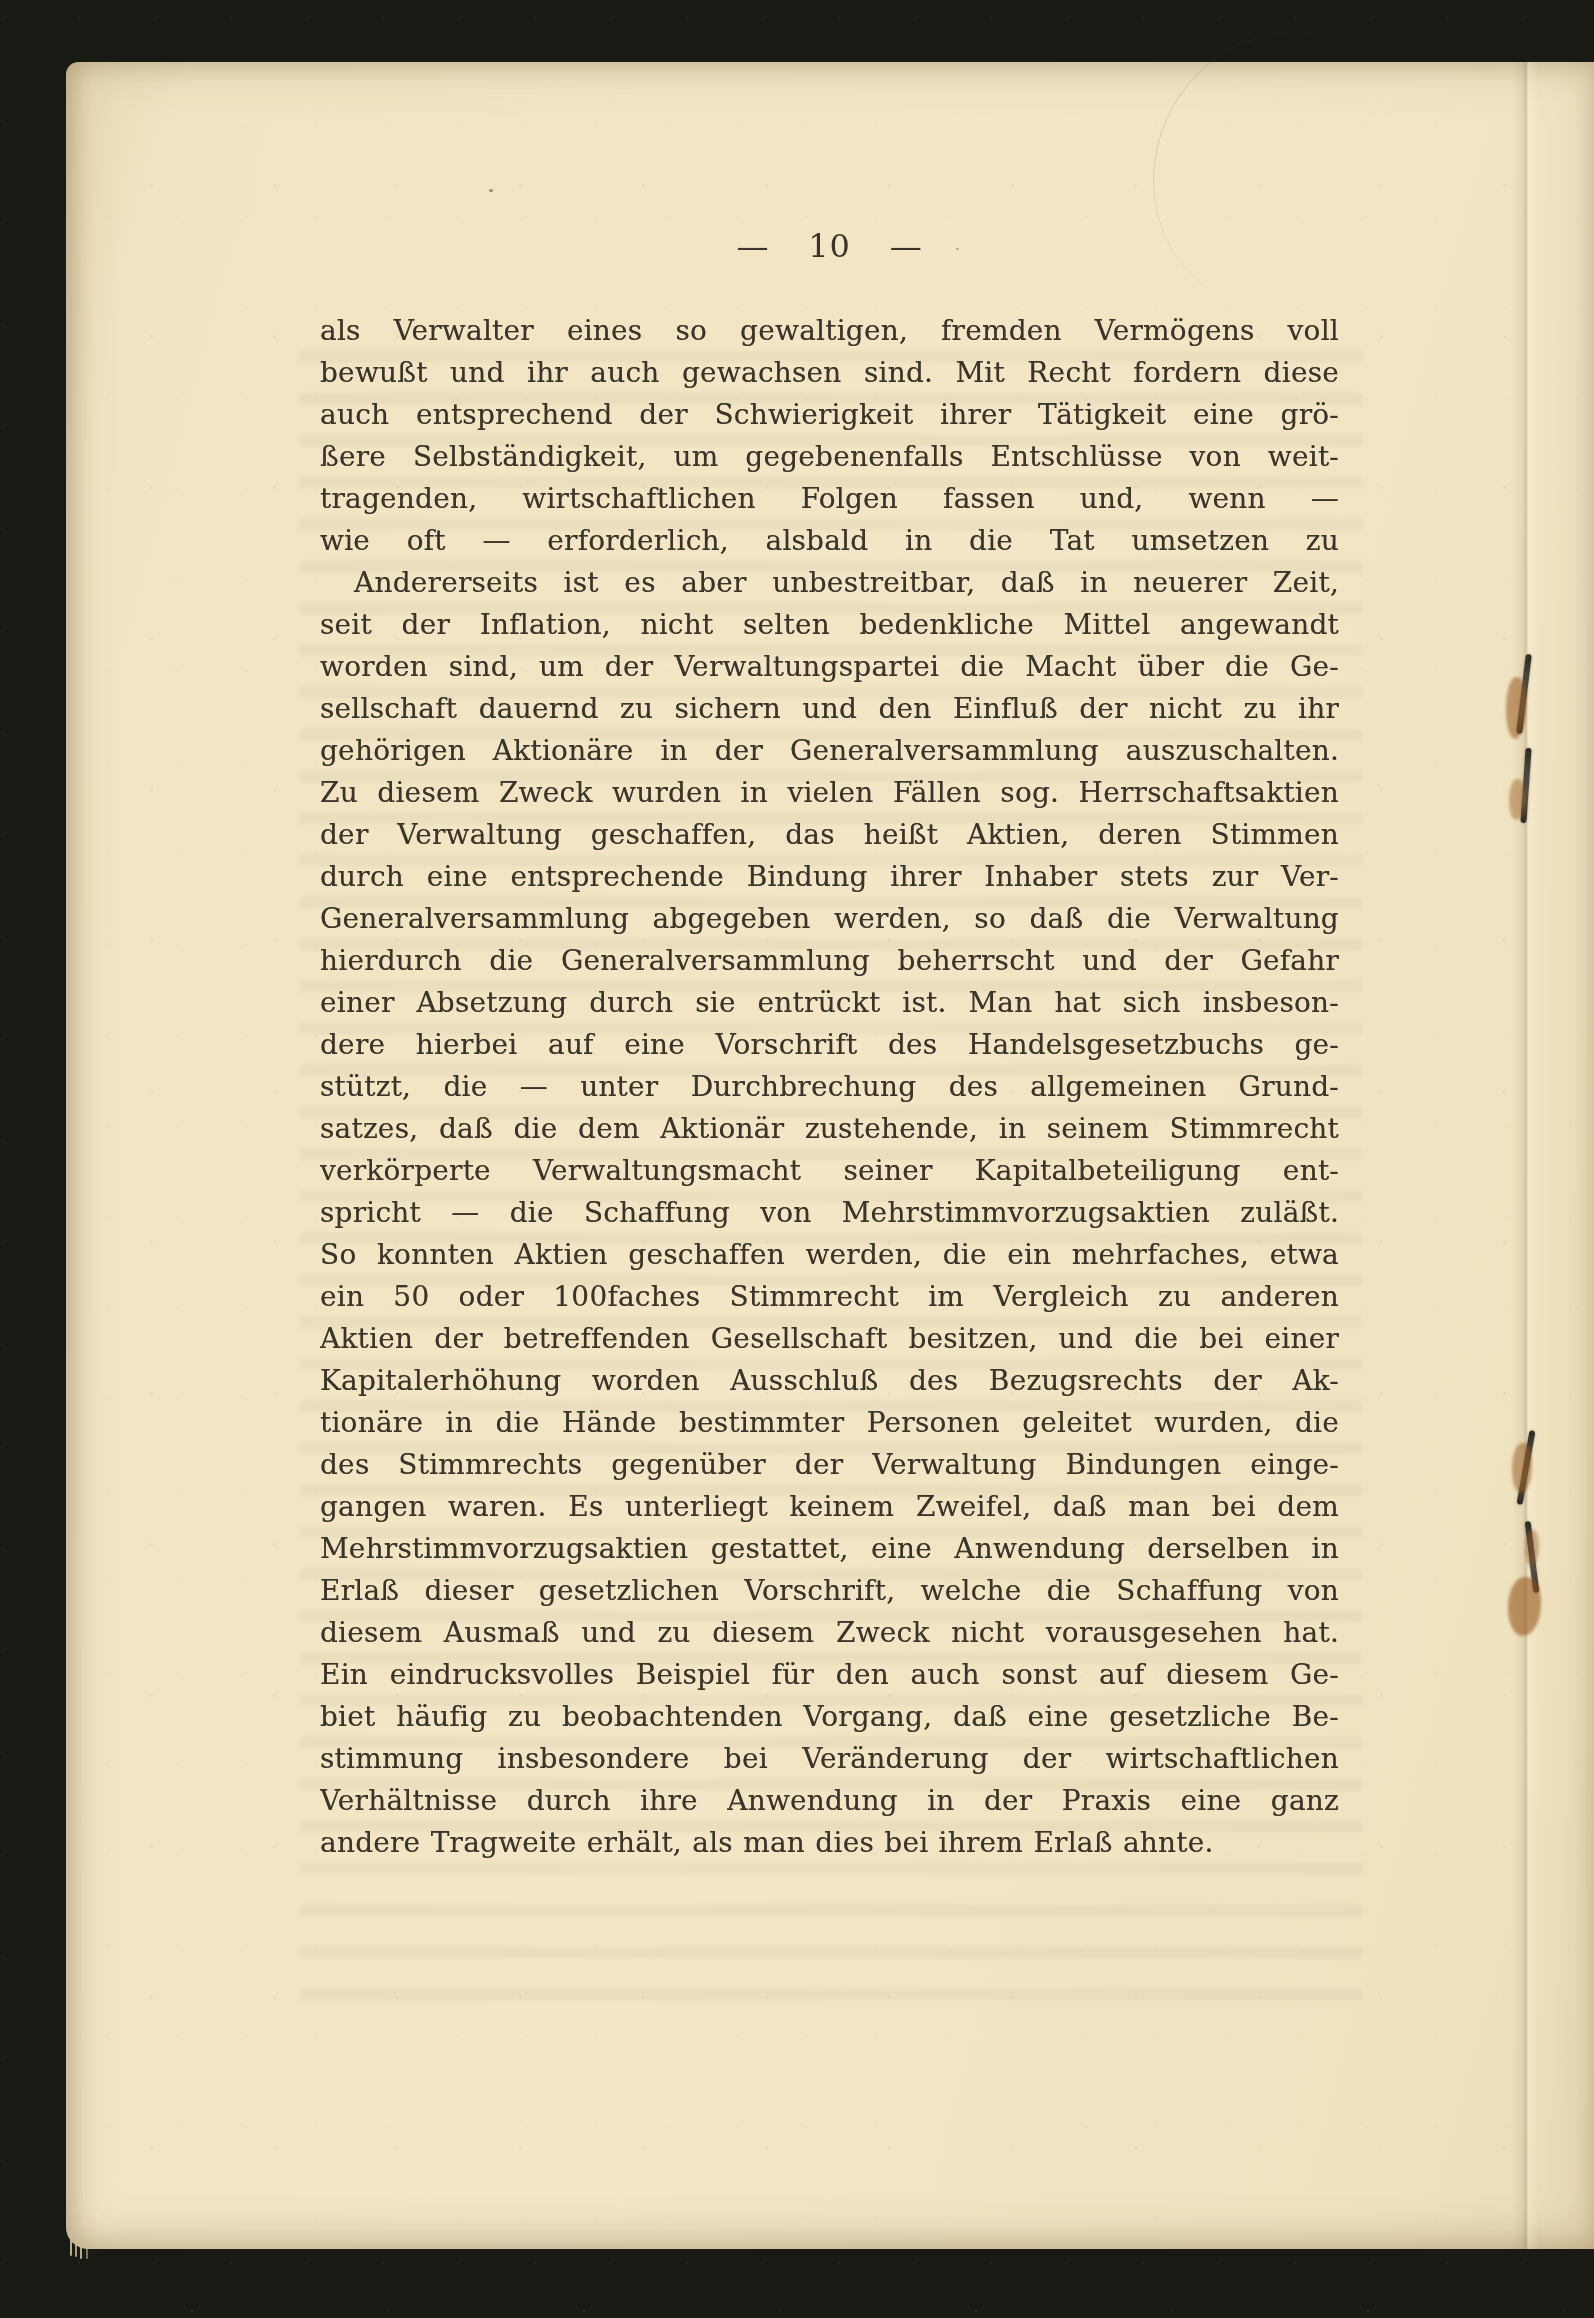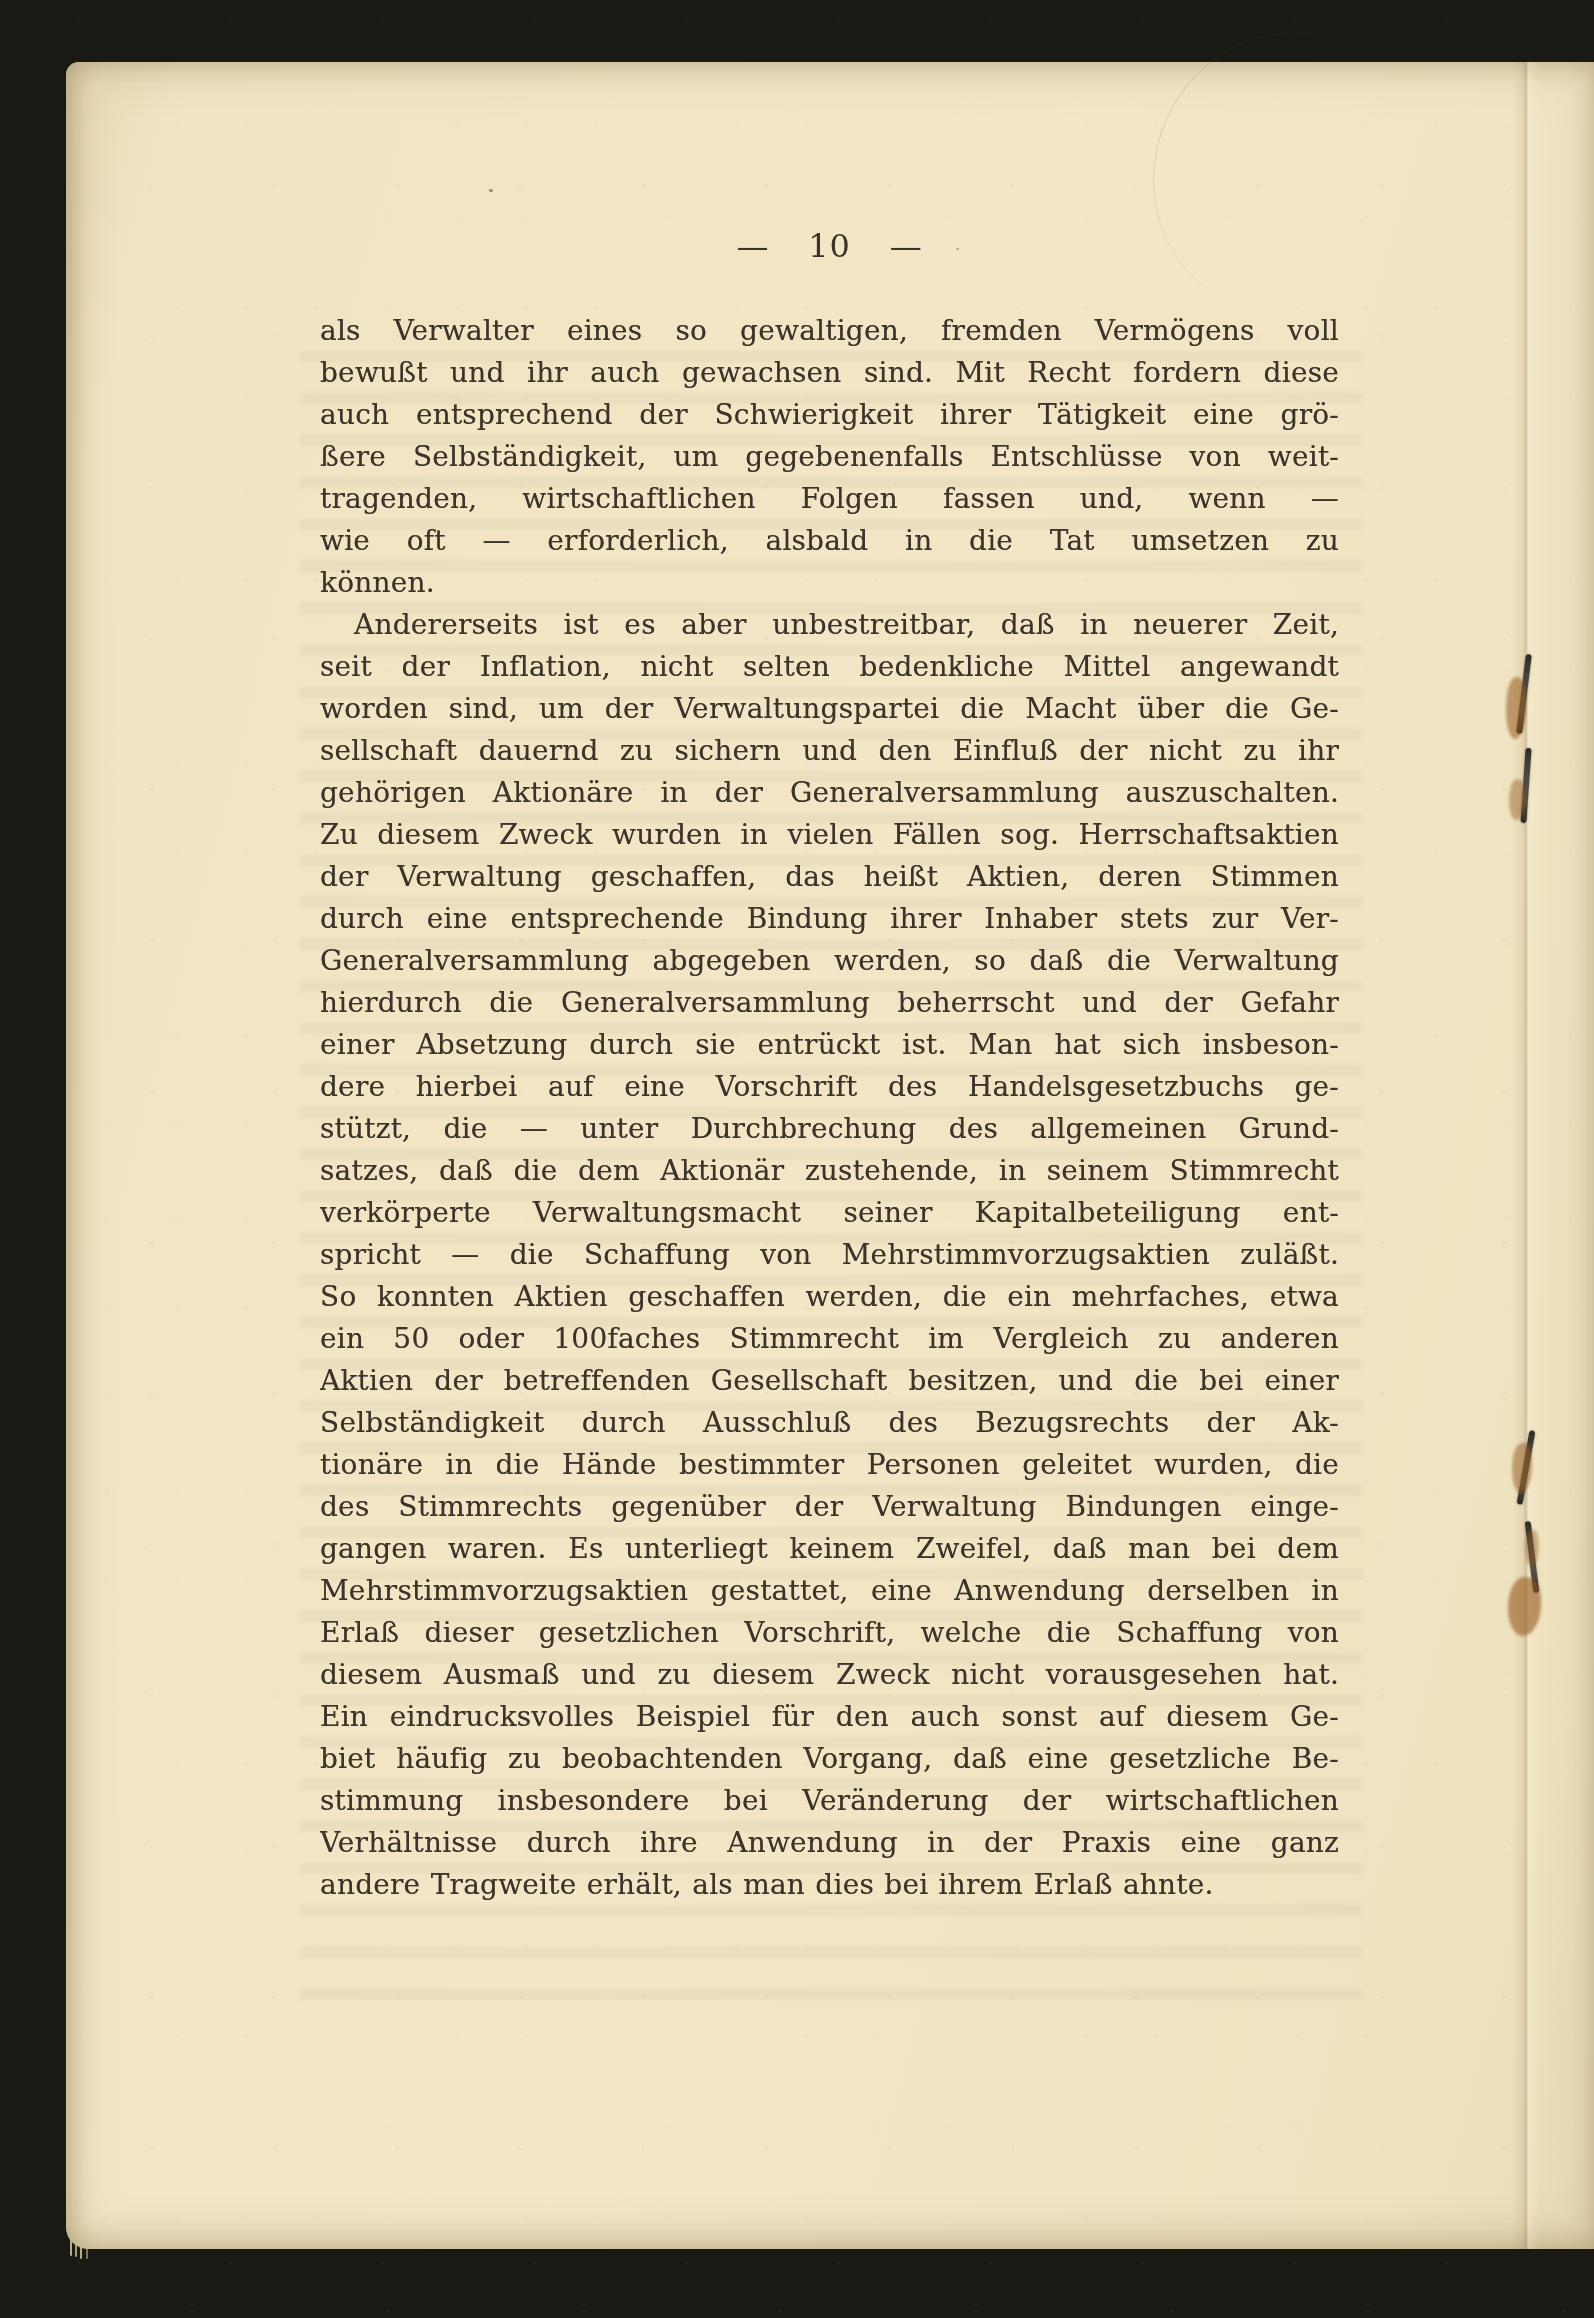--- a/index.html
+++ b/index.html
@@ -138,41 +138,40 @@
       <span>—</span><span class="num">10</span><span>—</span>
     </div>
 
     <div class="text-block">
         <div class="line">als Verwalter eines so gewaltigen, fremden Vermögens voll</div>
         <div class="line">bewußt und ihr auch gewachsen sind. Mit Recht fordern diese</div>
         <div class="line">auch entsprechend der Schwierigkeit ihrer Tätigkeit eine grö-</div>
         <div class="line">ßere Selbständigkeit, um gegebenenfalls Entschlüsse von weit-</div>
         <div class="line">tragenden, wirtschaftlichen Folgen fassen und, wenn —</div>
         <div class="line">wie oft — erforderlich, alsbald in die Tat umsetzen zu</div>
-        <div class="line para-end">können.</div>
         <div class="line indent">Andererseits ist es aber unbestreitbar, daß in neuerer Zeit,</div>
         <div class="line">seit der Inflation, nicht selten bedenkliche Mittel angewandt</div>
         <div class="line">worden sind, um der Verwaltungspartei die Macht über die Ge-</div>
         <div class="line">sellschaft dauernd zu sichern und den Einfluß der nicht zu ihr</div>
         <div class="line">gehörigen Aktionäre in der Generalversammlung auszuschalten.</div>
         <div class="line">Zu diesem Zweck wurden in vielen Fällen sog. Herrschaftsaktien</div>
         <div class="line">der Verwaltung geschaffen, das heißt Aktien, deren Stimmen</div>
         <div class="line">durch eine entsprechende Bindung ihrer Inhaber stets zur Ver-</div>
         <div class="line">Generalversammlung abgegeben werden, so daß die Verwaltung</div>
         <div class="line">hierdurch die Generalversammlung beherrscht und der Gefahr</div>
         <div class="line">einer Absetzung durch sie entrückt ist. Man hat sich insbeson-</div>
         <div class="line">dere hierbei auf eine Vorschrift des Handelsgesetzbuchs ge-</div>
         <div class="line">stützt, die — unter Durchbrechung des allgemeinen Grund-</div>
         <div class="line">satzes, daß die dem Aktionär zustehende, in seinem Stimmrecht</div>
         <div class="line">verkörperte Verwaltungsmacht seiner Kapitalbeteiligung ent-</div>
         <div class="line">spricht — die Schaffung von Mehrstimmvorzugsaktien zuläßt.</div>
         <div class="line">So konnten Aktien geschaffen werden, die ein mehrfaches, etwa</div>
         <div class="line">ein 50 oder 100faches Stimmrecht im Vergleich zu anderen</div>
         <div class="line">Aktien der betreffenden Gesellschaft besitzen, und die bei einer</div>
-        <div class="line">Selbständigkeit durch Ausschluß des Bezugsrechts der Ak-</div>
+        <div class="line">Kapitalerhöhung worden Ausschluß des Bezugsrechts der Ak-</div>
         <div class="line">tionäre in die Hände bestimmter Personen geleitet wurden, die</div>
         <div class="line">des Stimmrechts gegenüber der Verwaltung Bindungen einge-</div>
         <div class="line">gangen waren. Es unterliegt keinem Zweifel, daß man bei dem</div>
         <div class="line">Mehrstimmvorzugsaktien gestattet, eine Anwendung derselben in</div>
         <div class="line">Erlaß dieser gesetzlichen Vorschrift, welche die Schaffung von</div>
         <div class="line">diesem Ausmaß und zu diesem Zweck nicht vorausgesehen hat.</div>
         <div class="line">Ein eindrucksvolles Beispiel für den auch sonst auf diesem Ge-</div>
         <div class="line">biet häufig zu beobachtenden Vorgang, daß eine gesetzliche Be-</div>
         <div class="line">stimmung insbesondere bei Veränderung der wirtschaftlichen</div>
         <div class="line">Verhältnisse durch ihre Anwendung in der Praxis eine ganz</div>

